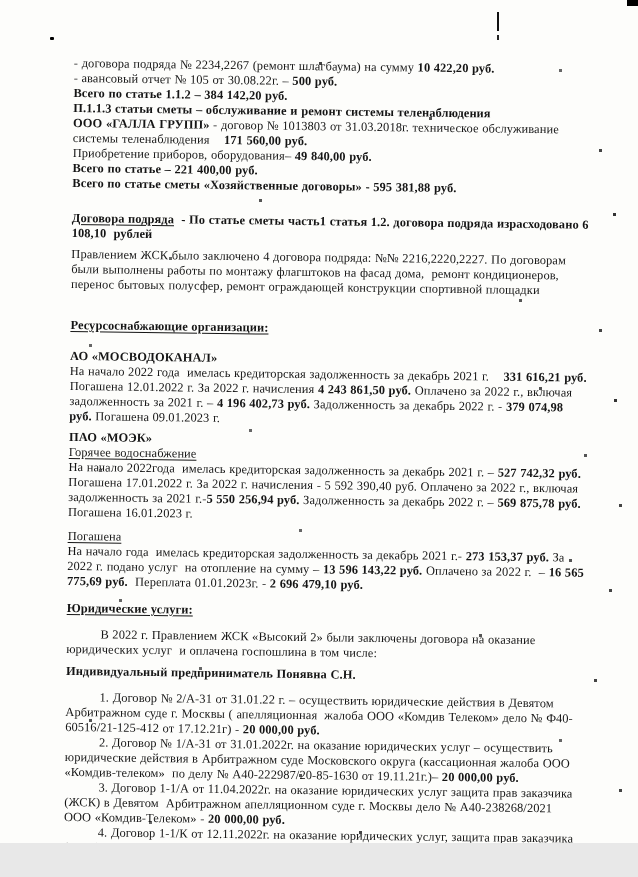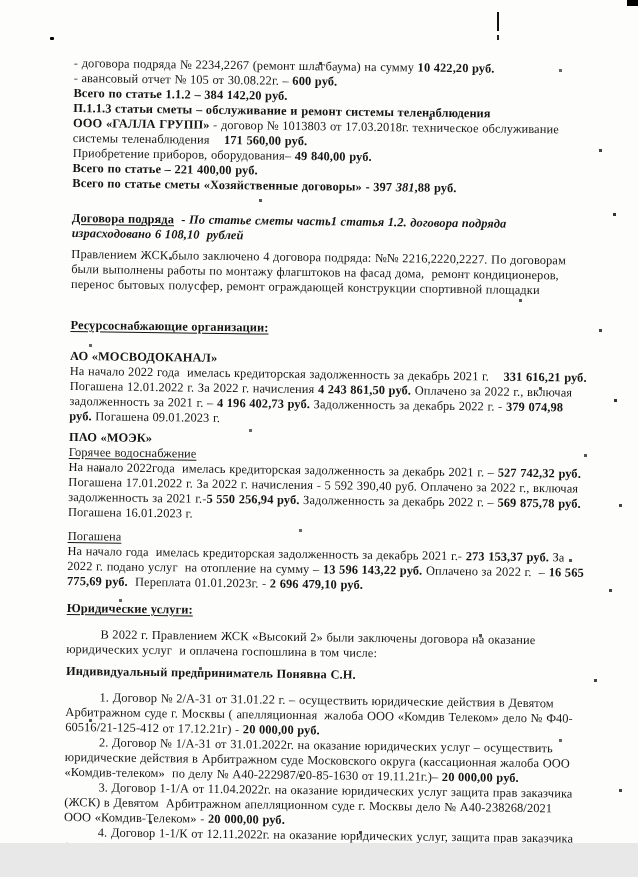--- a/index.html
+++ b/index.html
@@ -30,21 +30,21 @@
   .doc p:nth-child(10){margin-top:6px;}
   .doc p:nth-child(11){margin-top:26px;}
   .doc p:nth-child(12){margin-top:16px;}
   .doc p:nth-child(14){margin-top:6px;}
   .doc p:nth-child(17){margin-top:9px;}
   .doc p:nth-child(19){margin-top:12px;}
   .doc p:nth-child(20){margin-top:11px;}
   .doc p:nth-child(21){margin-top:7px;}
   .doc p:nth-child(22){margin-top:11px;}
   .doc .b{font-weight:700;}
-  .doc .i{font-style:italic;}
+  .doc .i{}
   .doc .u{text-decoration:underline;text-underline-offset:2px;}
   
   .corner-wedge{
     position:absolute;top:0;right:0;width:11px;height:6px;background:#000;
   }
   .edge-dash-long{
     position:absolute;left:497px;top:12px;width:2px;height:19px;background:#111;
   }
   .edge-dash-short{
     position:absolute;left:497px;top:35px;width:2px;height:5px;background:#222;
@@ -72,27 +72,27 @@
 <body>
 
 <div class="page">
   <div class="noise"></div>
   <div class="corner-wedge"></div>
   <div class="edge-dash-long"></div>
   <div class="edge-dash-short"></div>
   <div class="corner-dot"></div>
   <div class="doc" id="doc">
       <p><span>- договора подряда № 2234,2267 (ремонт шлагбаума) на сумму </span><span class="b">10 422,20 руб.</span></p>
-      <p><span>- авансовый отчет № 105 от 30.08.22г. – </span><span class="b">600 руб.</span></p>
+      <p><span>- авансовый отчет № 105 от 30.08.22г. – </span><span class="b">500 руб.</span></p>
       <p><span class="b">Всего по статье 1.1.2 – 384 142,20 руб.</span></p>
       <p><span class="b">П.1.1.3 статьи сметы – обслуживание и ремонт системы теленаблюдения</span></p>
-      <p><span class="b">ООО «ГАЛЛА ГРУПП»</span><span> - договор № 1013803 от 17.03.2018г. техническое обслуживание системы теленаблюдения    </span><span class="b">171 560,00 руб.</span></p>
+      <p><span class="b">ООО «ГАЛЛА ГРУПП»</span><span> - договор № 1013803 от 31.03.2018г. техническое обслуживание системы теленаблюдения    </span><span class="b">171 560,00 руб.</span></p>
       <p><span>Приобретение приборов, оборудования– </span><span class="b">49 840,00 руб.</span></p>
       <p><span class="b">Всего по статье – 221 400,00 руб.</span></p>
-      <p><span class="b">Всего по статье сметы «Хозяйственные договоры» - </span><span class="b">397 </span><span class="b i">381</span><span class="b">,88 руб.</span></p>
+      <p><span class="b">Всего по статье сметы «Хозяйственные договоры» - </span><span class="b">595 </span><span class="b i">381</span><span class="b">,88 руб.</span></p>
       <p><span class="b u">Договора подряда</span><span class="b">  </span><span class="b i">- По статье сметы часть1 статья 1.2. договора подряда израсходовано 6 108,10  рублей</span></p>
       <p><span>Правлением ЖСК было заключено 4 договора подряда: №№ 2216,2220,2227. По договорам были выполнены работы по монтажу флагштоков на фасад дома,  ремонт кондиционеров, перенос бытовых полусфер, ремонт ограждающей конструкции спортивной площадки</span></p>
       <p><span class="b u">Ресурсоснабжающие организации:</span></p>
       <p><span class="b">АО «МОСВОДОКАНАЛ»</span></p>
       <p><span>На начало 2022 года  имелась кредиторская задолженность за декабрь 2021 г.    </span><span class="b">331 616,21 руб.</span><span> Погашена 12.01.2022 г. За 2022 г. начисления </span><span class="b">4 243 861,50 руб.</span><span> Оплачено за 2022 г., включая задолженность за 2021 г. – </span><span class="b">4 196 402,73 руб.</span><span> Задолженность за декабрь 2022 г. - </span><span class="b">379 074,98 руб.</span><span> Погашена 09.01.2023 г.</span></p>
       <p><span class="b">ПАО «МОЭК»</span></p>
       <p><span class="u">Горячее водоснабжение</span></p>
       <p><span>На начало 2022года  имелась кредиторская задолженность за декабрь 2021 г. – </span><span class="b">527 742,32 руб.</span><span> Погашена 17.01.2022 г. За 2022 г. начисления - 5 592 390,40 руб. Оплачено за 2022 г., включая задолженность за 2021 г.-</span><span class="b">5 550 256,94 руб.</span><span> Задолженность за декабрь 2022 г. – </span><span class="b">569 875,78 руб.</span><span> Погашена 16.01.2023 г.</span></p>
       <p><span class="u">Погашена</span></p>
       <p><span>На начало года  имелась кредиторская задолженность за декабрь 2021 г.- </span><span class="b">273 153,37 руб.</span><span> За 2022 г. подано услуг  на отопление на сумму – </span><span class="b">13 596 143,22 руб.</span><span> Оплачено за 2022 г.  – </span><span class="b">16 565 775,69 руб.</span><span>  Переплата 01.01.2023г. - </span><span class="b">2 696 479,10 руб.</span></p>

